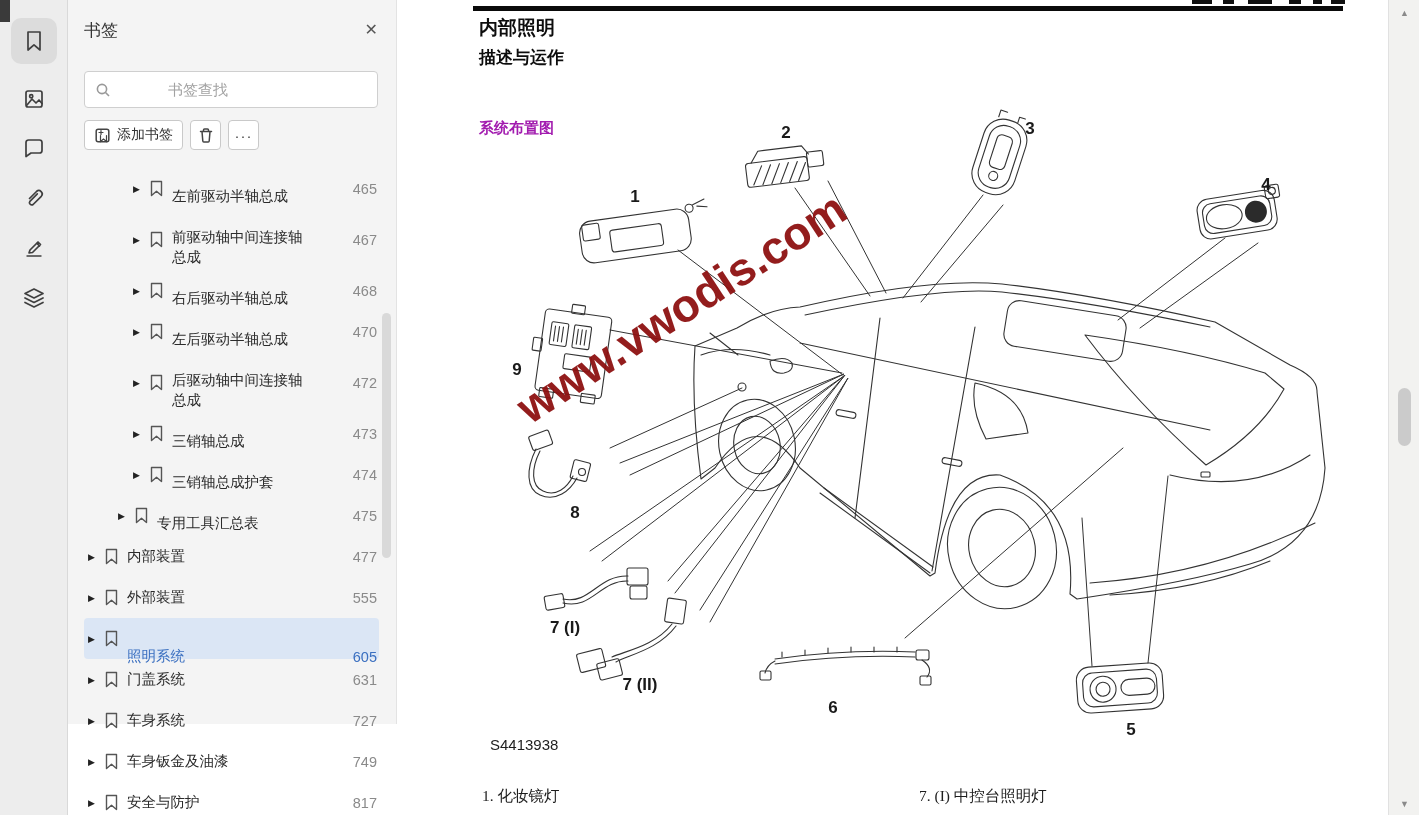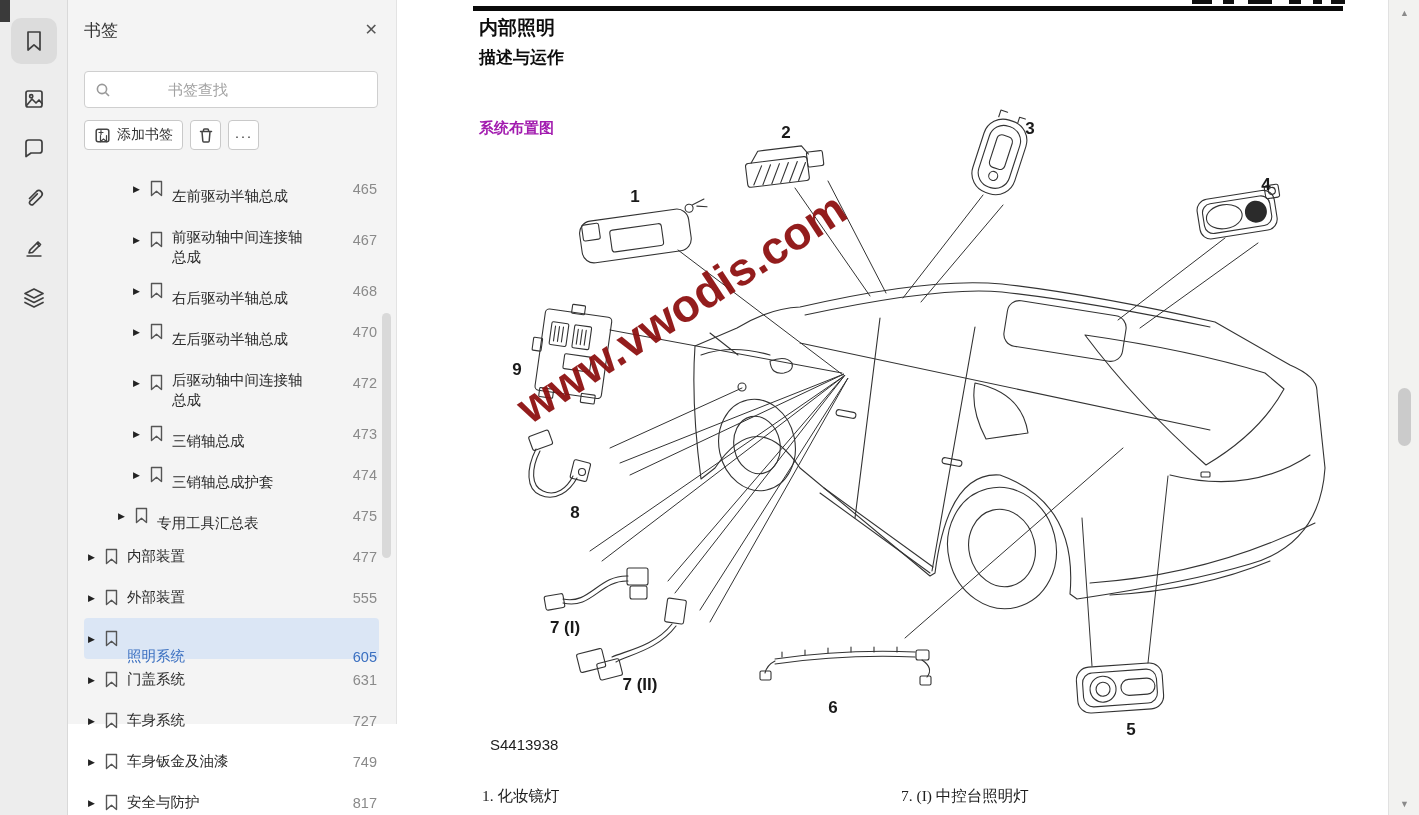--- a/index.html
+++ b/index.html
@@ -60,21 +60,21 @@
   .top-rule { position:absolute; left:76px; top:6px; width:870px; height:5px; background:#0a0a0a; }
   .cut-dash { position:absolute; top:0; height:4px; background:#111; }
   .doc-h1 { position:absolute; left:82px; top:15px; font-size:19px; font-weight:bold; color:#0d0d0d; }
   .doc-h2 { position:absolute; left:82px; top:46px; font-size:17px; font-weight:bold; color:#0d0d0d; }
   .doc-h3 { position:absolute; left:82px; top:75px; font-size:15px; font-weight:bold; color:#a21caf;margin-top:44px; }
   .figure { position:absolute; left:73px; top:103px; }
   .fig-code { position:absolute; left:93px; top:736px; font-size:15px; color:#1d1d1d; }
   .cap { position:absolute; top:786px; font-size:15.5px; color:#1d1d1d;
     font-family:"Liberation Serif", serif; }
   .cap.left { left:85px; }
-  .cap.right { left:504px; }
+  .cap.right { left:522px; }
 
   
   .vscroll { position:absolute; left:1388px; top:0; width:31px; height:815px;
     background:#f2f2f0; border-left:1px solid #e1e1e1; }
   .vs-arrow { position:absolute; left:0; width:31px; text-align:center; font-size:9px; color:#8a8a8a; cursor:pointer; }
   .vs-up { top:8px; } .vs-down { bottom:6px; }
   .vs-thumb { position:absolute; left:9px; top:388px; width:13px; height:58px;
     background:#cbcbcb; border-radius:7px; cursor:pointer; }
 
   svg text { font-family:"Liberation Sans", sans-serif; }

